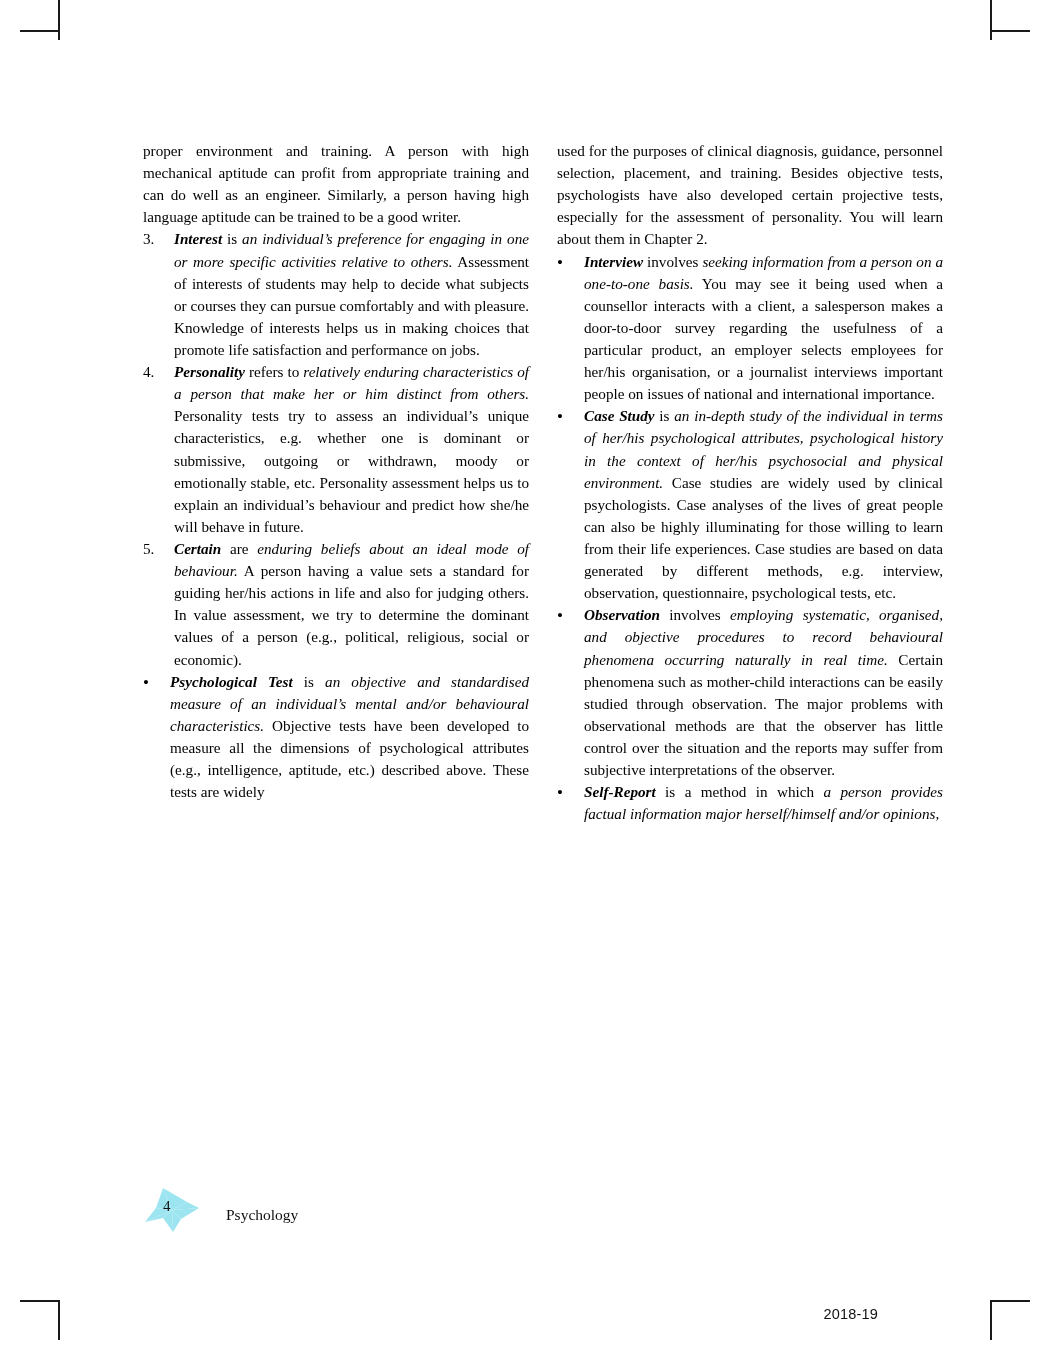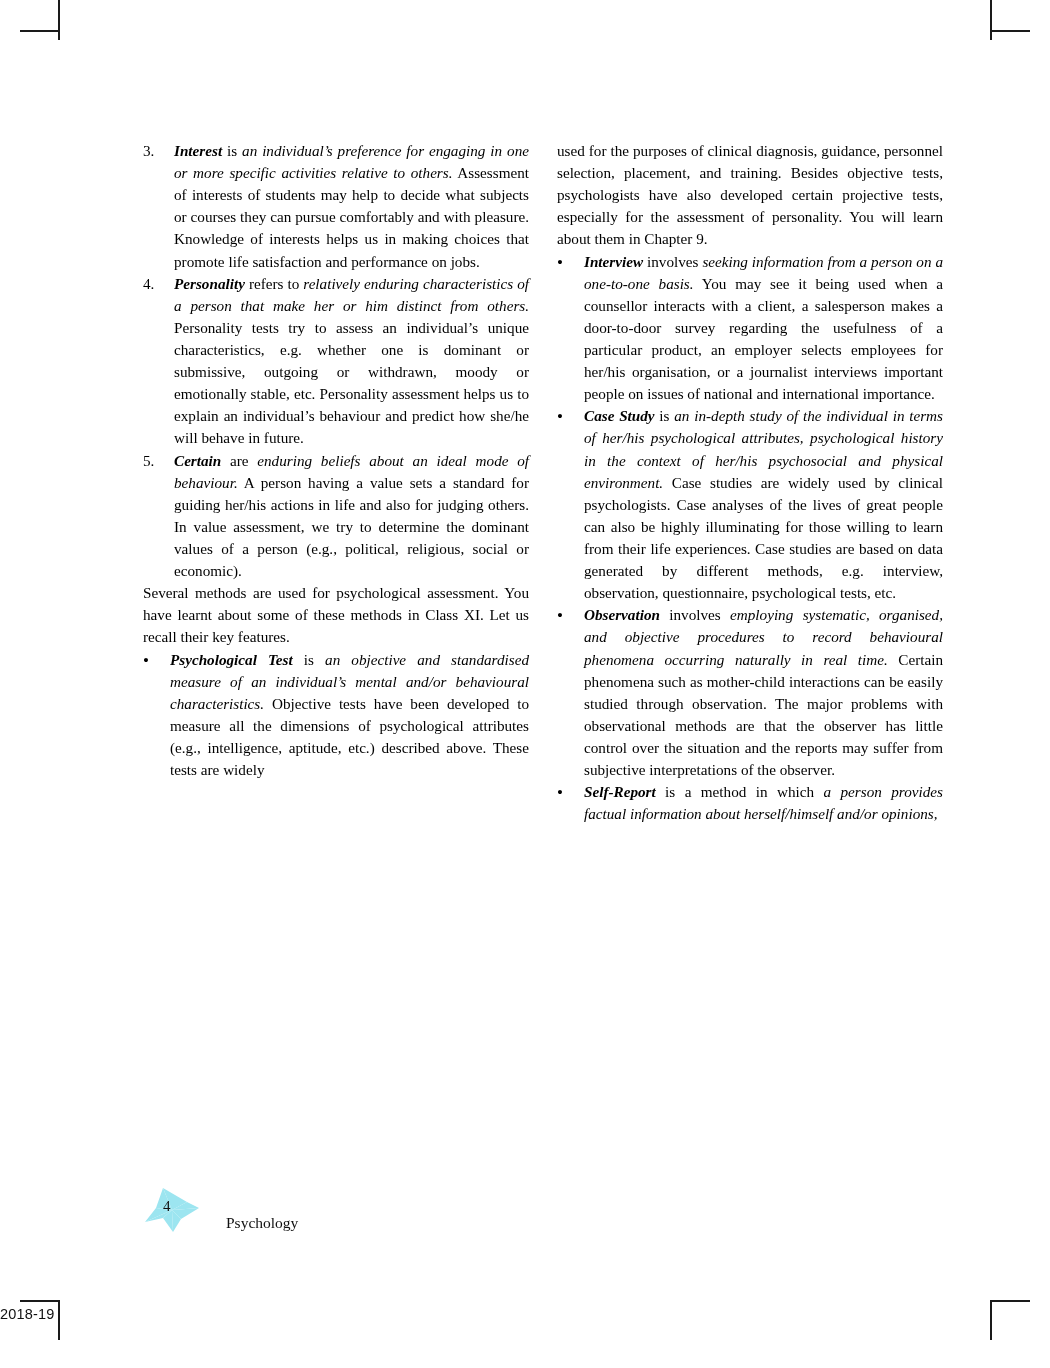--- a/index.html
+++ b/index.html
@@ -135,99 +135,99 @@
     left: 20px;
     top: 12px;
     font-size: 15px;
     font-weight: normal;
     color: #111;
     font-family: "Liberation Serif", serif;
   }
   .footer-label {
     position: absolute;
     left: 83px;
-    top: 28px;
+    top: 20px;
     font-size: 15.5px;
     color: #111;
     white-space: nowrap;
   }
   .year-stamp {
     position: absolute;
     left: 0;
     top: 1306px;
     width: 878px;
-    text-align: left;
+    text-align: right;
     font-family: "Liberation Sans", sans-serif;
     font-size: 14.5px;
     color: #111;
     letter-spacing: 0.2px;
   }
 </style>
 </head>
 <body>
 
 <div class="page">
 
   <div class="crop crop-tl"></div>
   <div class="crop crop-tr"></div>
   <div class="crop crop-bl"></div>
   <div class="crop crop-br"></div>
 
   <div class="columns">
 
     <div class="col">
 
+      <p class="plain">proper environment and training. A person with high mechanical aptitude can profit from appropriate training and can do well as an engineer. Similarly, a person having high language aptitude can be trained to be a good writer.</p>
 
       <div class="li">
         <span class="li-marker">3.</span>
         <span class="li-body"><b>Interest</b><span> is </span><i>an individual’s preference for engaging in one or more specific activities relative to others.</i><span> Assessment of interests of students may help to decide what subjects or courses they can pursue comfortably and with pleasure. Knowledge of interests helps us in making choices that promote life satisfaction and performance on jobs.</span></span>
       </div>
 
       <div class="li">
         <span class="li-marker">4.</span>
         <span class="li-body"><b>Personality</b><span> refers to </span><i>relatively enduring characteristics of a person that make her or him distinct from others.</i><span> Personality tests try to assess an individual’s unique characteristics, e.g. whether one is dominant or submissive, outgoing or withdrawn, moody or emotionally stable, etc. Personality assessment helps us to explain an individual’s behaviour and predict how she/he will behave in future.</span></span>
       </div>
 
       <div class="li">
         <span class="li-marker">5.</span>
         <span class="li-body"><b>Certain</b><span> are </span><i>enduring beliefs about an ideal mode of behaviour.</i><span> A person having a value sets a standard for guiding her/his actions in life and also for judging others. In value assessment, we try to determine the dominant values of a person (e.g., political, religious, social or economic).</span></span>
       </div>
 
 
-      <p class="plain">Several methods are used for psychological assessment. You have learnt about some of these methods in Class XI. Let us recall their key features.</p>
 
       <div class="li">
         <span class="li-marker bullet">•</span>
         <span class="li-body"><b>Psychological Test</b><span> is </span><i>an objective and standardised measure of an individual’s mental and/or behavioural characteristics.</i><span> Objective tests have been developed to measure all the dimensions of psychological attributes (e.g., intelligence, aptitude, etc.) described above. These tests are widely</span></span>
       </div>
 
     </div>
 
     <div class="col">
 
-      <p class="plain">used for the purposes of clinical diagnosis, guidance, personnel selection, placement, and training. Besides objective tests, psychologists have also developed certain projective tests, especially for the assessment of personality. You will learn about them in Chapter 9.</p>
+      <p class="plain">used for the purposes of clinical diagnosis, guidance, personnel selection, placement, and training. Besides objective tests, psychologists have also developed certain projective tests, especially for the assessment of personality. You will learn about them in Chapter 2.</p>
 
       <div class="li">
         <span class="li-marker bullet">•</span>
         <span class="li-body"><b>Interview</b><span> involves </span><i>seeking information from a person on a one-to-one basis.</i><span> You may see it being used when a counsellor interacts with a client, a salesperson makes a door-to-door survey regarding the usefulness of a particular product, an employer selects employees for her/his organisation, or a journalist interviews important people on issues of national and international importance.</span></span>
       </div>
 
       <div class="li">
         <span class="li-marker bullet">•</span>
         <span class="li-body"><b>Case Study</b><span> is </span><i>an in-depth study of the individual in terms of her/his psychological attributes, psychological history in the context of her/his psychosocial and physical environment.</i><span> Case studies are widely used by clinical psychologists. Case analyses of the lives of great people can also be highly illuminating for those willing to learn from their life experiences. Case studies are based on data generated by different methods, e.g. interview, observation, questionnaire, psychological tests, etc.</span></span>
       </div>
 
       <div class="li">
         <span class="li-marker bullet">•</span>
         <span class="li-body"><b>Observation</b><span> involves </span><i>employing systematic, organised, and objective procedures to record behavioural phenomena occurring naturally in real time.</i><span> Certain phenomena such as mother-child interactions can be easily studied through observation. The major problems with observational methods are that the observer has little control over the situation and the reports may suffer from subjective interpretations of the observer.</span></span>
       </div>
 
       <div class="li">
         <span class="li-marker bullet">•</span>
-        <span class="li-body"><b>Self-Report</b><span> is a method in which </span><i>a person provides factual information about herself/himself and/or opinions,</i><span></span></span>
+        <span class="li-body"><b>Self-Report</b><span> is a method in which </span><i>a person provides factual information major herself/himself and/or opinions,</i><span></span></span>
       </div>
 
     </div>
   </div>
 
   <div class="footer-mark">
     <svg class="star" viewBox="0 0 58 48">
       <g fill="#9CE5F0">
         <polygon points="29,24 20,2 13,22"></polygon>
         <polygon points="29,24 20,2 44,16"></polygon>

